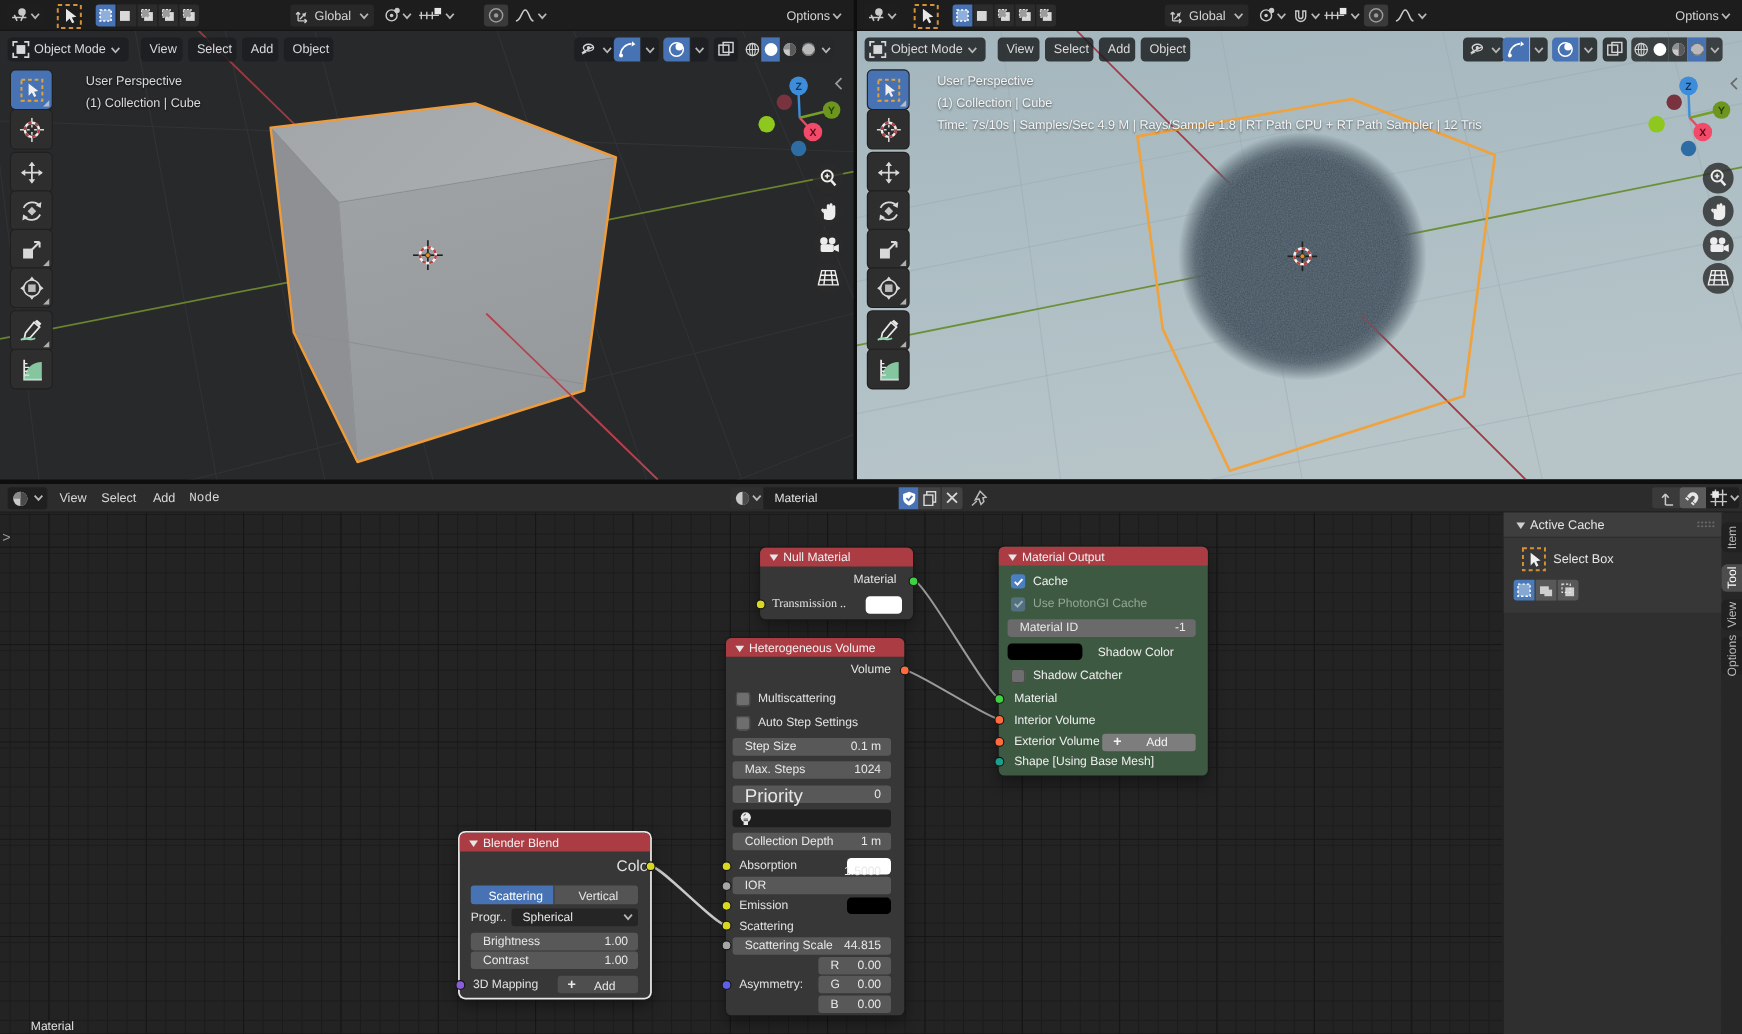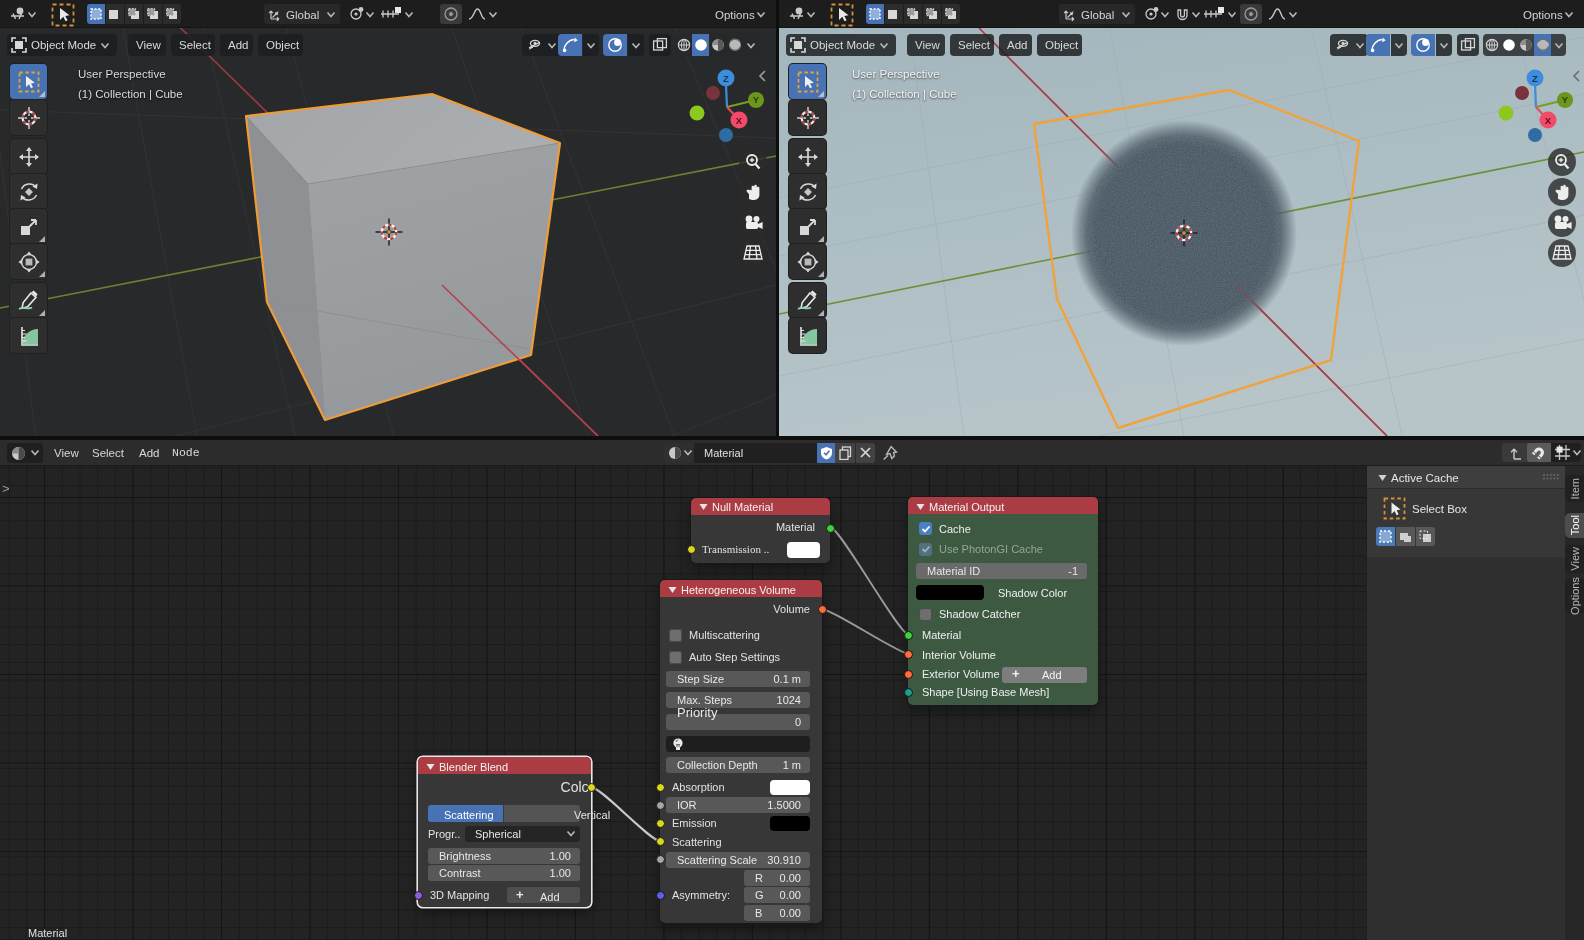--- a/index.html
+++ b/index.html
@@ -575,20 +575,21 @@
       <path d="M6 0 L6 6 L0 6 Z" fill="#cfcfcf" opacity="0.8"></path>
     </svg>
     <div class="abs" style="left:10px;top:318px;width:37px;height:35px;background:#2e2e2e;border-radius:4px;box-shadow:0 0 0 1px #202020;"></div>
     <svg class="abs" style="left:17.5px;top:324.5px" width="22" height="22">
       <path d="M4 2 V20 H20" fill="none" stroke="#e8e8e8" stroke-width="1.6"></path>
       <path d="M4 20 A16 16 0 0 1 20 4 L20 20 Z" fill="#8fd6ad" opacity="0.9"></path>
       <path d="M4 5.5 h3 M4 9 h4.5 M4 12.5 h3 M4 16 h4.5" stroke="#e8e8e8" stroke-width="1.2"></path>
     </svg>
     <div class="txt" style="left:73px;top:67px;color:#f4f4f4;font-size:11.5px;text-shadow:0 1px 2px rgba(38,40,42,.84);">User Perspective</div>
     <div class="txt" style="left:73px;top:87px;color:#f4f4f4;font-size:11.5px;text-shadow:0 1px 2px rgba(38,40,42,.84);">(1) Collection | Cube</div>
+    <div class="txt" style="left:73px;top:107px;color:#f4f4f4;font-size:11.5px;text-shadow:0 1px 2px rgba(38,40,42,.84);">Time: 7s/10s | Samples/Sec 4.9 M | Rays/Sample 1.8 | RT Path CPU + RT Path Sampler | 12 Tris</div>
     <div class="abs" style="left:769px;top:148px;width:28px;height:28px;border-radius:50%;background:rgba(42,42,42,.8);"></div>
     <svg class="abs" style="left:774px;top:153px" width="18" height="18">
       <circle cx="8" cy="7" r="5" fill="none" stroke="#ededed" stroke-width="1.8"></circle>
       <line x1="11.5" y1="11" x2="15.5" y2="15.5" stroke="#ededed" stroke-width="2.2"></line>
       <path d="M8 4.8 V9.2 M5.8 7 H10.2" stroke="#ededed" stroke-width="1.4"></path>
     </svg>
     <div class="abs" style="left:769px;top:178px;width:28px;height:28px;border-radius:50%;background:rgba(42,42,42,.8);"></div>
     <svg class="abs" style="left:774px;top:183px" width="18" height="18">
       <path d="M5 16 V8 a1.3 1.3 0 0 1 2.6 0 V4 a1.3 1.3 0 0 1 2.6 0 V8 V3 a1.3 1.3 0 0 1 2.6 0 V8 V5 a1.3 1.3 0 0 1 2.6 0 V12 a5 5 0 0 1 -5 5 H8 Z" fill="#ededed"></path>
       <path d="M5 11 L3 9 a1.4 1.4 0 0 1 2 -2" fill="#ededed"></path>
@@ -677,42 +678,42 @@
     <div class="txt" style="left:689px;top:188px;color:#e2e2e2;font-size:11px;">Multiscattering</div>
     <div class="cb" style="left:669px;top:210.5px;background:#6e6e6e;box-shadow:inset 0 0 0 1px #4a4a4a;"></div>
     <div class="txt" style="left:689px;top:210px;color:#e2e2e2;font-size:11px;">Auto Step Settings</div>
     <div class="abs" style="left:666px;top:230.5px;width:144px;height:16px;background:#585858;border-radius:3px;"></div>
     <div class="txt" style="left:677px;top:231.5px;color:#e8e8e8;font-size:11px;">Step Size</div>
     <div class="txt" style="left:801px;top:231.5px;color:#e8e8e8;font-size:11px;transform:translateX(-100%);">0.1 m</div>
     <div class="abs" style="left:666px;top:252px;width:144px;height:16px;background:#585858;border-radius:3px;"></div>
     <div class="txt" style="left:677px;top:253px;color:#e8e8e8;font-size:11px;">Max. Steps</div>
     <div class="txt" style="left:801px;top:253px;color:#e8e8e8;font-size:11px;transform:translateX(-100%);">1024</div>
     <div class="abs" style="left:666px;top:273.5px;width:144px;height:16px;background:#585858;border-radius:3px;"></div>
-    <div class="txt" style="left:677px;top:266px;color:#e8e8e8;font-size:13px;text-align:center;">Priority</div>
+    <div class="txt" style="left:677px;top:277px;color:#e8e8e8;font-size:17px;text-align:center;">Priority</div>
     <div class="txt" style="left:801px;top:274.5px;color:#e8e8e8;font-size:11px;transform:translateX(-100%);">0</div>
     <div class="abs" style="left:666px;top:295.5px;width:144px;height:16px;background:#1e1e1e;border-radius:3px;"></div>
     <svg class="abs" style="left:672px;top:297.5px" width="12" height="13">
       <circle cx="6" cy="5" r="4.6" fill="#e8e8e8"></circle>
       <rect x="4" y="9" width="4" height="3" fill="#e8e8e8"></rect>
       <path d="M4.2 4 a2 2 0 0 1 2 -2 M4 6.6 h4 M4 8 h4" stroke="#555" stroke-width="0.9" fill="none"></path>
     </svg>
     <div class="abs" style="left:666px;top:317px;width:144px;height:16px;background:#585858;border-radius:3px;"></div>
     <div class="txt" style="left:677px;top:318px;color:#e8e8e8;font-size:11px;">Collection Depth</div>
     <div class="txt" style="left:801px;top:318px;color:#e8e8e8;font-size:11px;transform:translateX(-100%);">1 m</div>
     <div class="txt" style="left:672px;top:340px;color:#e2e2e2;font-size:11px;">Absorption</div>
     <div class="abs" style="left:770px;top:340px;width:40px;height:15px;background:#ffffff;border-radius:4px;"></div>
     <div class="abs" style="left:666px;top:357px;width:144px;height:16px;background:#585858;border-radius:3px;"></div>
     <div class="txt" style="left:677px;top:358px;color:#e8e8e8;font-size:11px;">IOR</div>
-    <div class="txt" style="left:801px;top:358px;color:#e8e8e8;font-size:11px;transform:translateX(-100%);text-align:center;">1.5000</div>
+    <div class="txt" style="left:801px;top:345px;color:#e8e8e8;font-size:11px;transform:translateX(-100%);text-align:center;">1.5000</div>
     <div class="txt" style="left:672px;top:376px;color:#e2e2e2;font-size:11px;">Emission</div>
     <div class="abs" style="left:770px;top:376px;width:40px;height:15px;background:#000000;border-radius:4px;"></div>
     <div class="txt" style="left:672px;top:394.5px;color:#e2e2e2;font-size:11px;">Scattering</div>
     <div class="abs" style="left:666px;top:411.5px;width:144px;height:16px;background:#585858;border-radius:3px;"></div>
     <div class="txt" style="left:677px;top:412.5px;color:#e8e8e8;font-size:11px;">Scattering Scale</div>
-    <div class="txt" style="left:801px;top:412.5px;color:#e8e8e8;font-size:11px;transform:translateX(-100%);">30.910</div>
+    <div class="txt" style="left:801px;top:412.5px;color:#e8e8e8;font-size:11px;transform:translateX(-100%);">44.815</div>
     <div class="abs" style="left:744px;top:429.5px;width:66px;height:16px;background:#585858;border-radius:3px;"></div>
     <div class="txt" style="left:755px;top:430.5px;color:#e8e8e8;font-size:11px;">R</div>
     <div class="txt" style="left:801px;top:430.5px;color:#e8e8e8;font-size:11px;transform:translateX(-100%);">0.00</div>
     <div class="abs" style="left:744px;top:447px;width:66px;height:16px;background:#585858;border-radius:3px;"></div>
     <div class="txt" style="left:755px;top:448px;color:#e8e8e8;font-size:11px;">G</div>
     <div class="txt" style="left:801px;top:448px;color:#e8e8e8;font-size:11px;transform:translateX(-100%);">0.00</div>
     <div class="abs" style="left:744px;top:464.5px;width:66px;height:16px;background:#585858;border-radius:3px;"></div>
     <div class="txt" style="left:755px;top:465.5px;color:#e8e8e8;font-size:11px;">B</div>
     <div class="txt" style="left:801px;top:465.5px;color:#e8e8e8;font-size:11px;transform:translateX(-100%);">0.00</div>
     <div class="txt" style="left:672px;top:448px;color:#e2e2e2;font-size:11px;">Asymmetry:</div>
@@ -726,21 +727,21 @@
     <div class="abs" style="left:418px;top:317px;width:173px;height:17px;background:#ab3c43;border-radius:5px 5px 0 0;"></div>
     <svg class="abs" style="left:426px;top:322.5px" width="9" height="8">
       <path d="M0.5 1 H8.5 L4.5 7 Z" fill="#e6e6e6"></path>
     </svg>
     <div class="txt" style="left:439px;top:319.5px;color:#f1f1f1;font-size:11px;">Blender Blend</div>
     <div class="txt" style="left:594px;top:340px;color:#e2e2e2;font-size:14px;transform:translateX(-100%);">Color</div>
     <div class="sock" style="left:586.5px;top:342.5px;background:#d8d820;"></div>
     <div class="abs" style="left:428px;top:365px;width:76px;height:17px;background:#4772b3;border-radius:3px 0 0 3px;"></div>
     <div class="txt" style="left:444px;top:368px;color:#ffffff;font-size:11px;">Scattering</div>
     <div class="abs" style="left:504px;top:365px;width:76px;height:17px;background:#545454;border-radius:0 3px 3px 0;box-shadow:-1px 0 0 #3a3a3a;"></div>
-    <div class="txt" style="left:526px;top:368px;color:#e6e6e6;font-size:11px;margin-left:48px;">Vertical</div>
+    <div class="txt" style="left:526px;top:368px;color:#e6e6e6;font-size:11px;">Vertical</div>
     <div class="txt" style="left:428px;top:387px;color:#e2e2e2;font-size:11px;">Progr..</div>
     <div class="abs" style="left:465px;top:386px;width:115px;height:16px;background:#252525;border-radius:3px;"></div>
     <div class="txt" style="left:475px;top:387px;color:#e6e6e6;font-size:11px;">Spherical</div>
     <svg class="abs" style="left:566px;top:390px" width="10" height="8">
       <path d="M1.5 1.5 L5 5.5 L8.5 1.5" fill="none" stroke="#b8b8b8" stroke-width="1.6"></path>
     </svg>
     <div class="abs" style="left:428px;top:408px;width:152px;height:16px;background:#585858;border-radius:3px;"></div>
     <div class="txt" style="left:439px;top:409px;color:#e8e8e8;font-size:11px;">Brightness</div>
     <div class="txt" style="left:571px;top:409px;color:#e8e8e8;font-size:11px;transform:translateX(-100%);">1.00</div>
     <div class="abs" style="left:428px;top:425px;width:152px;height:16px;background:#585858;border-radius:3px;"></div>

